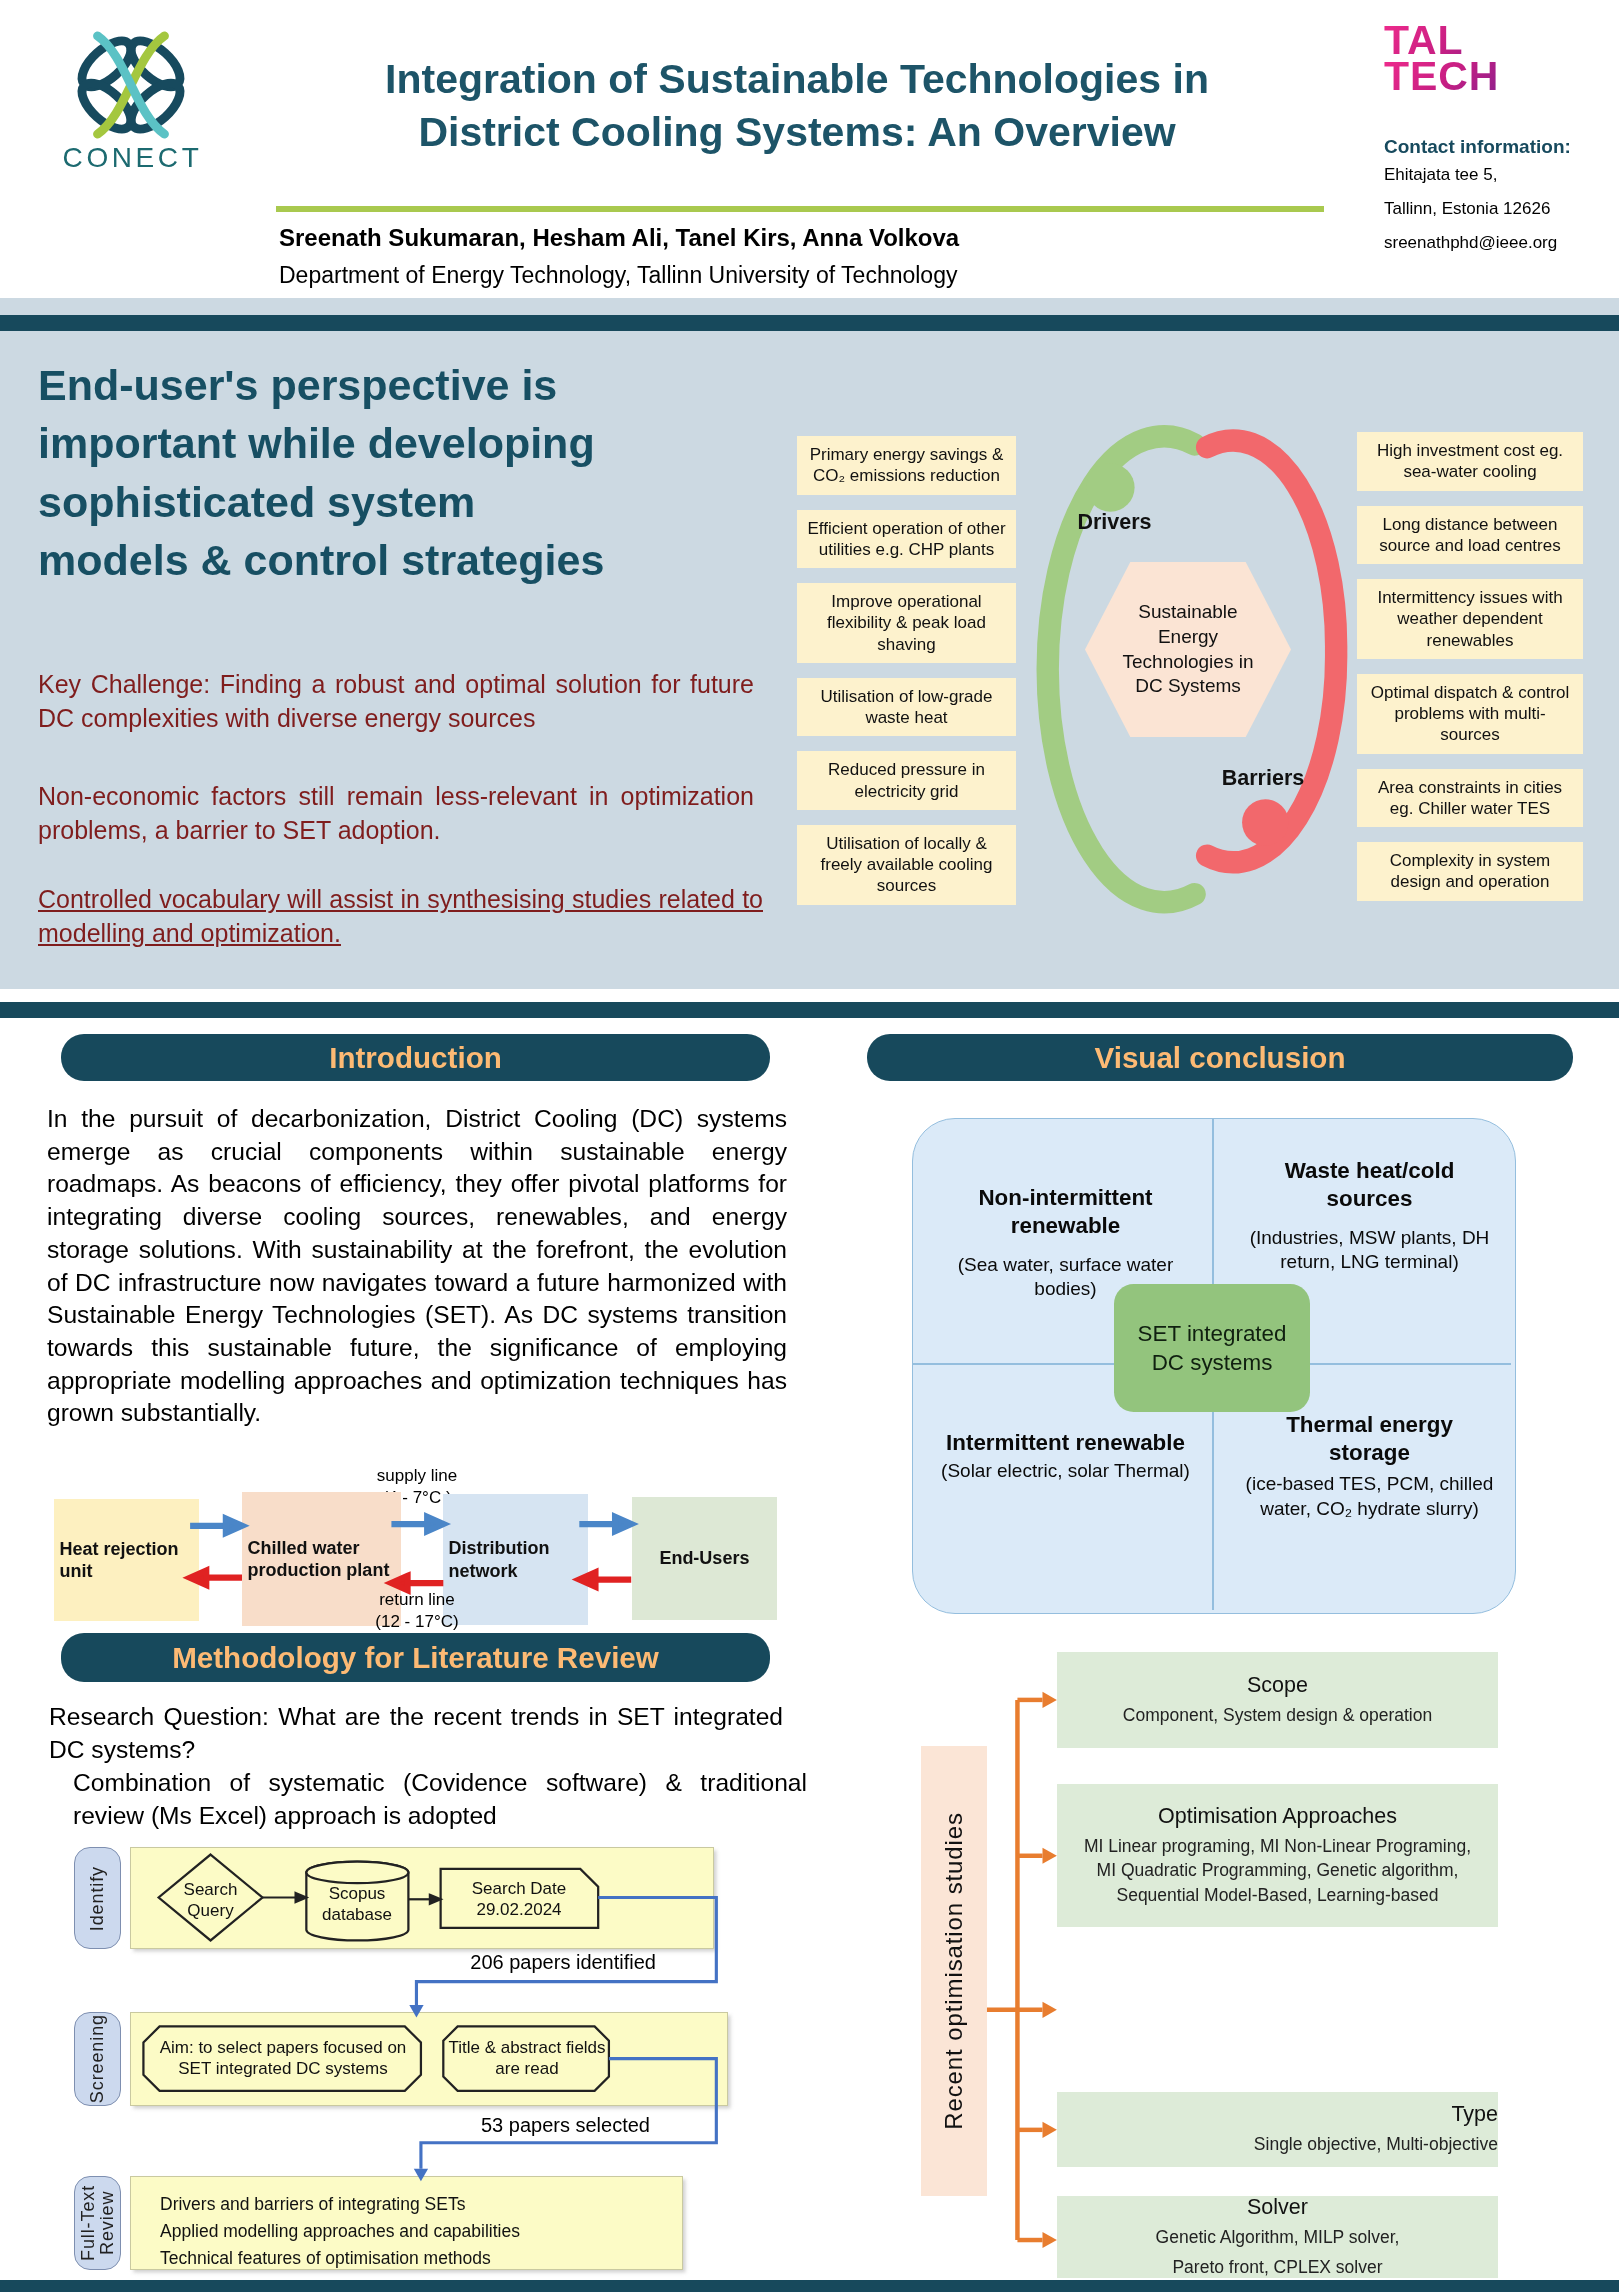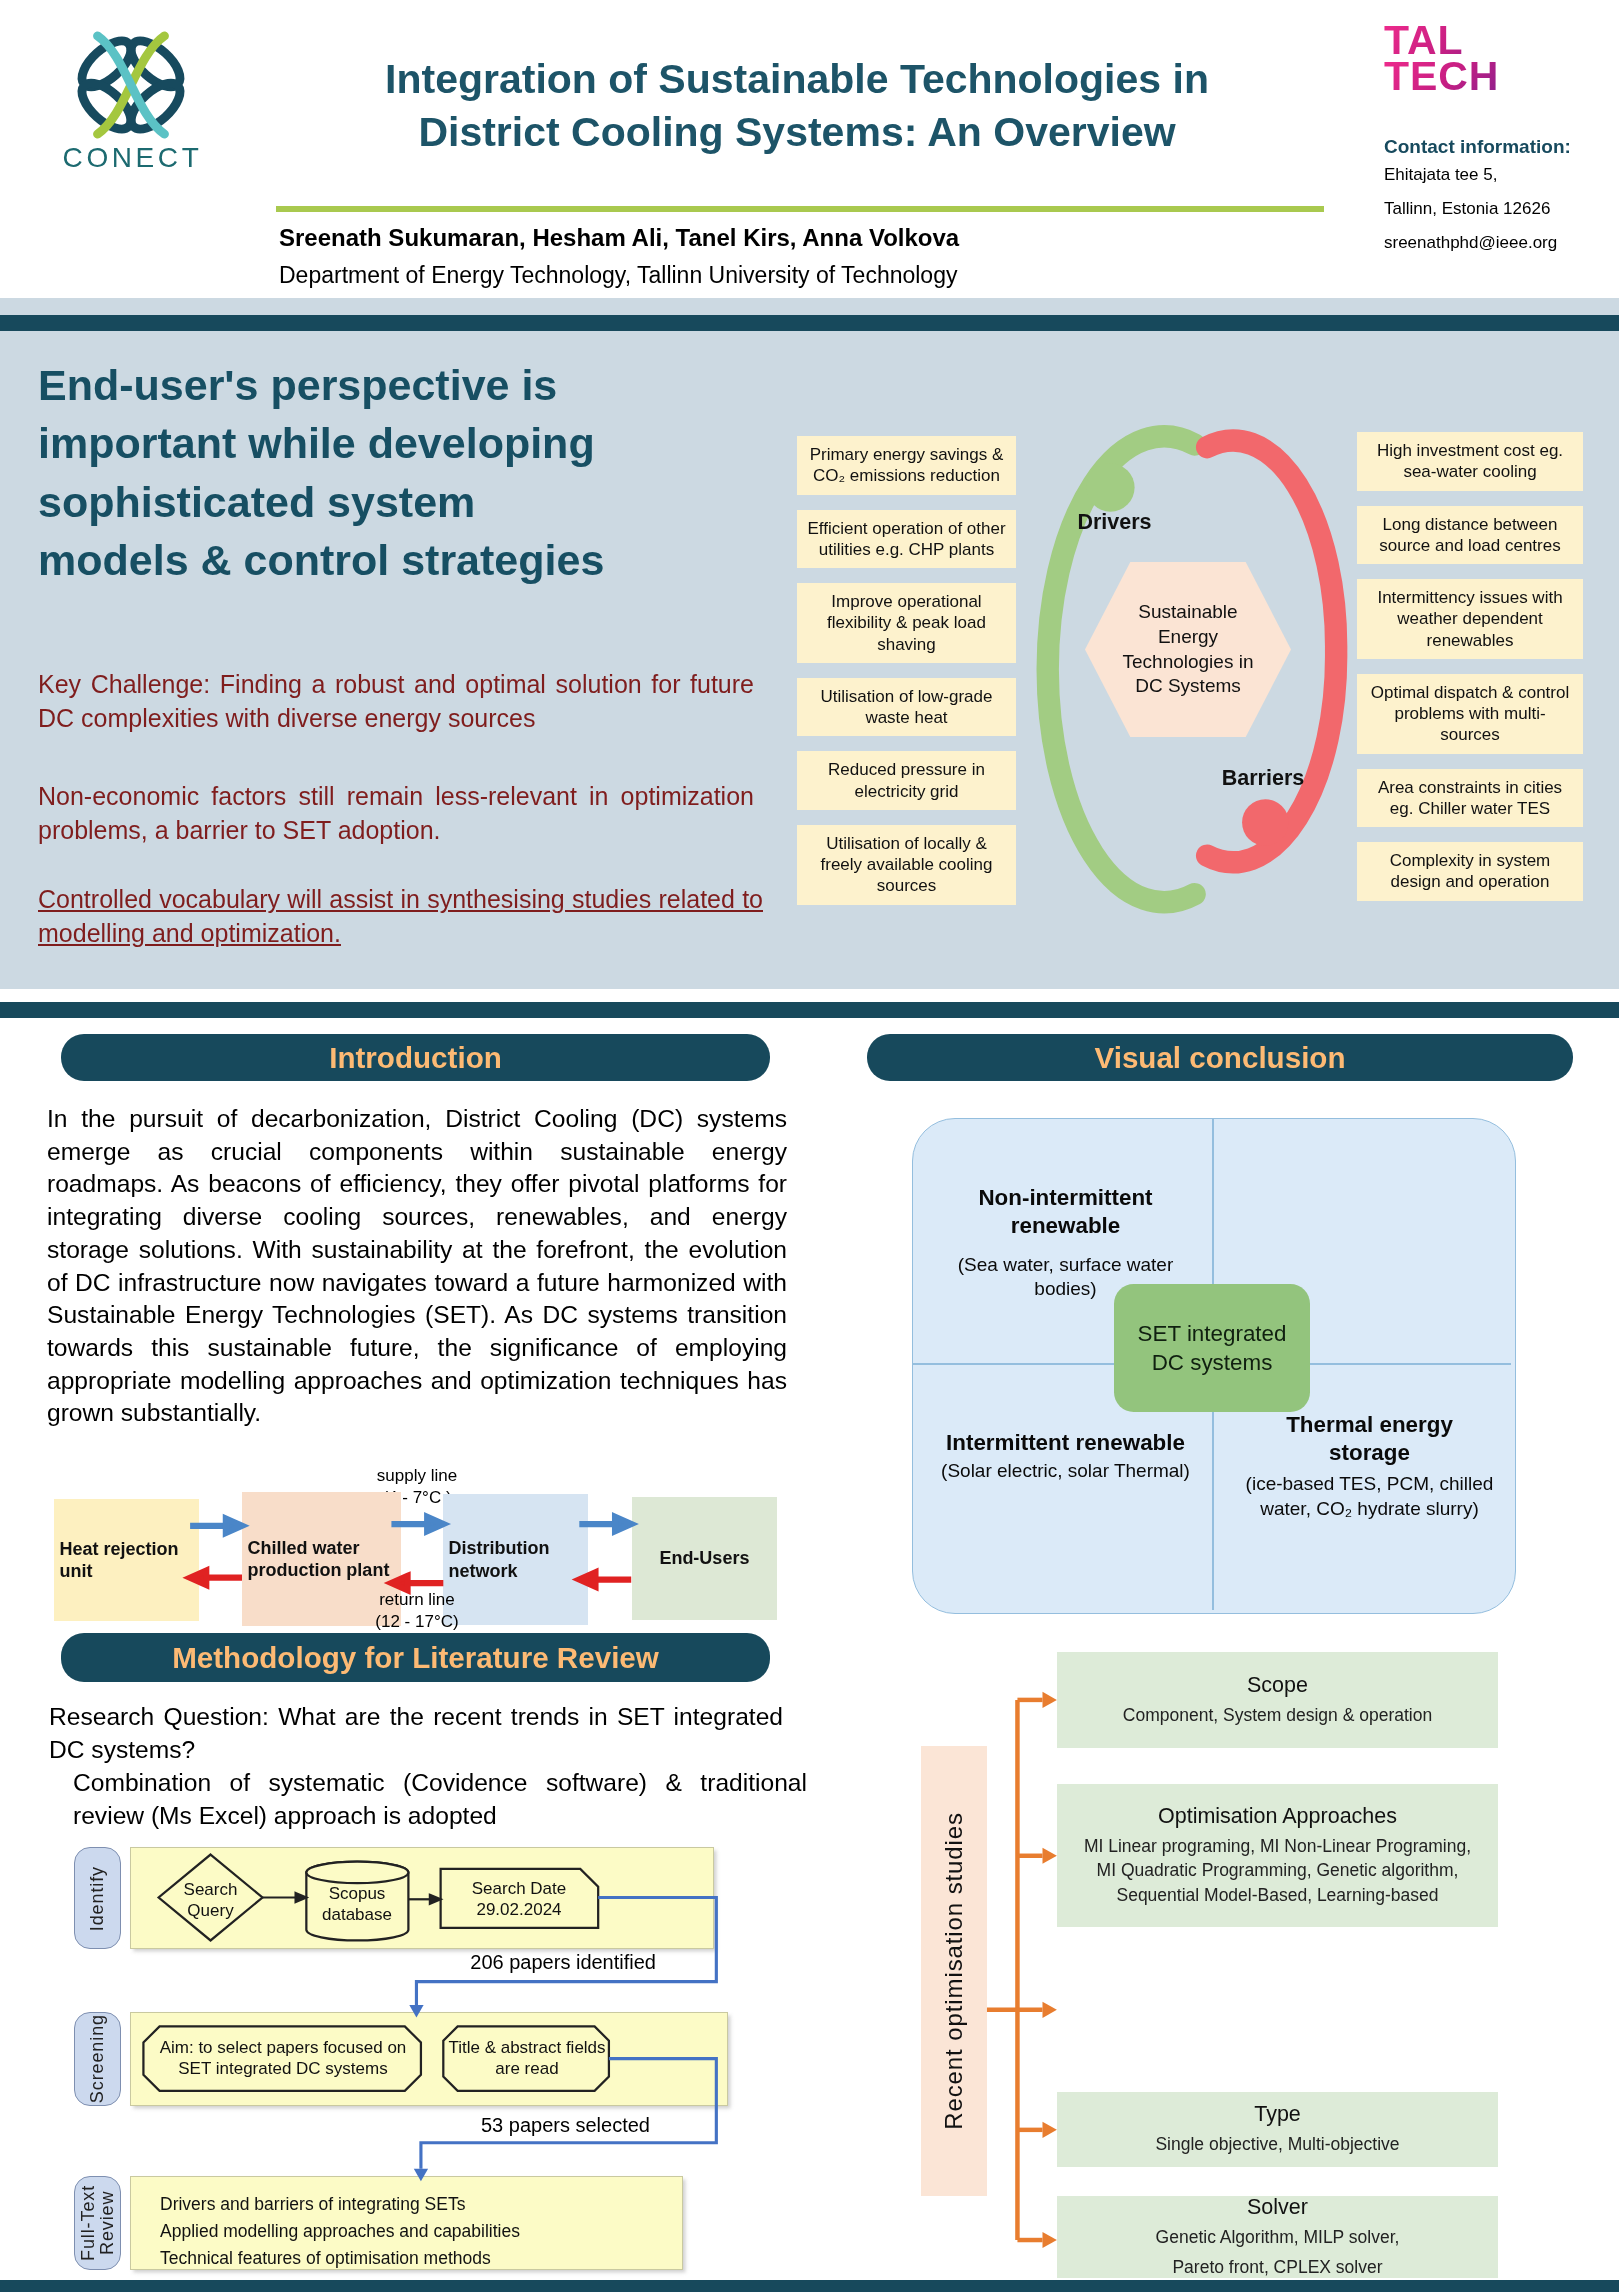--- a/index.html
+++ b/index.html
@@ -265,20 +265,24 @@
   <div class="abs sec-head" style="left:867px; top:1034px; width:706px; height:47px;">Visual conclusion</div>
 
   <div class="abs quad" style="left:912px; top:1118px; width:602px; height:494px;"></div>
   <div class="abs q-line-v" style="left:1212px; top:1119px; height:491px;"></div>
   <div class="abs q-line-h" style="left:913px; top:1363px; width:598px;"></div>
 
   <div class="abs q-cell" style="left:939px; top:1184px; width:253px;">
     <div class="q-title">Non-intermittent renewable</div>
     <div class="q-sub">(Sea water, surface water bodies)</div>
   </div>
+  <div class="abs q-cell" style="left:1243px; top:1157px; width:253px;">
+    <div class="q-title">Waste heat/cold sources</div>
+    <div class="q-sub">(Industries, MSW plants, DH return, LNG terminal)</div>
+  </div>
   <div class="abs q-cell" style="left:939px; top:1429px; width:253px;">
     <div class="q-title">Intermittent renewable</div>
     <div class="q-sub" style="margin-top:1.8px;">(Solar electric, solar Thermal)</div>
   </div>
   <div class="abs q-cell" style="left:1243px; top:1411px; width:253px;">
     <div class="q-title">Thermal energy storage</div>
     <div class="q-sub" style="margin-top:5.4px;">(ice-based TES, PCM, chilled water, CO₂ hydrate slurry)</div>
   </div>
 
   <div class="abs q-center" style="left:1114px; top:1284px; width:196px; height:128px;">
@@ -310,21 +314,21 @@
   <div class="abs opt-box" style="left:1057px; top:1652px; width:441px; height:96px;">
     <div class="opt-title">Scope</div>
     <div class="opt-line">Component, System design &amp; operation</div>
   </div>
   <div class="abs opt-box" style="left:1057px; top:1784px; width:441px; height:143px;">
     <div class="opt-title">Optimisation Approaches</div>
     <div class="opt-line">MI Linear programing, MI Non-Linear Programing,</div>
     <div class="opt-line">MI Quadratic Programming, Genetic algorithm,</div>
     <div class="opt-line">Sequential Model-Based, Learning-based</div>
   </div>
-  <div class="abs opt-box" style="left:1057px; top:2092px; width:441px; height:75px;">
+  <div class="abs opt-box" style="left:1057px; top:2092px; width:441px; height:75px;align-items:flex-end;">
     <div class="opt-title">Type</div>
     <div class="opt-line">Single objective, Multi-objective</div>
   </div>
   <div class="abs opt-box" style="left:1057px; top:2196px; width:441px; height:82px;">
     <div class="opt-title">Solver</div>
     <div class="opt-line">Genetic Algorithm, MILP solver,</div>
     <div class="opt-line" style="margin-top:5.4px;">Pareto front, CPLEX solver</div>
   </div>
 
   <div class="abs band-dark" style="left:0; top:2280px; width:1619px; height:12.5px;"></div>

